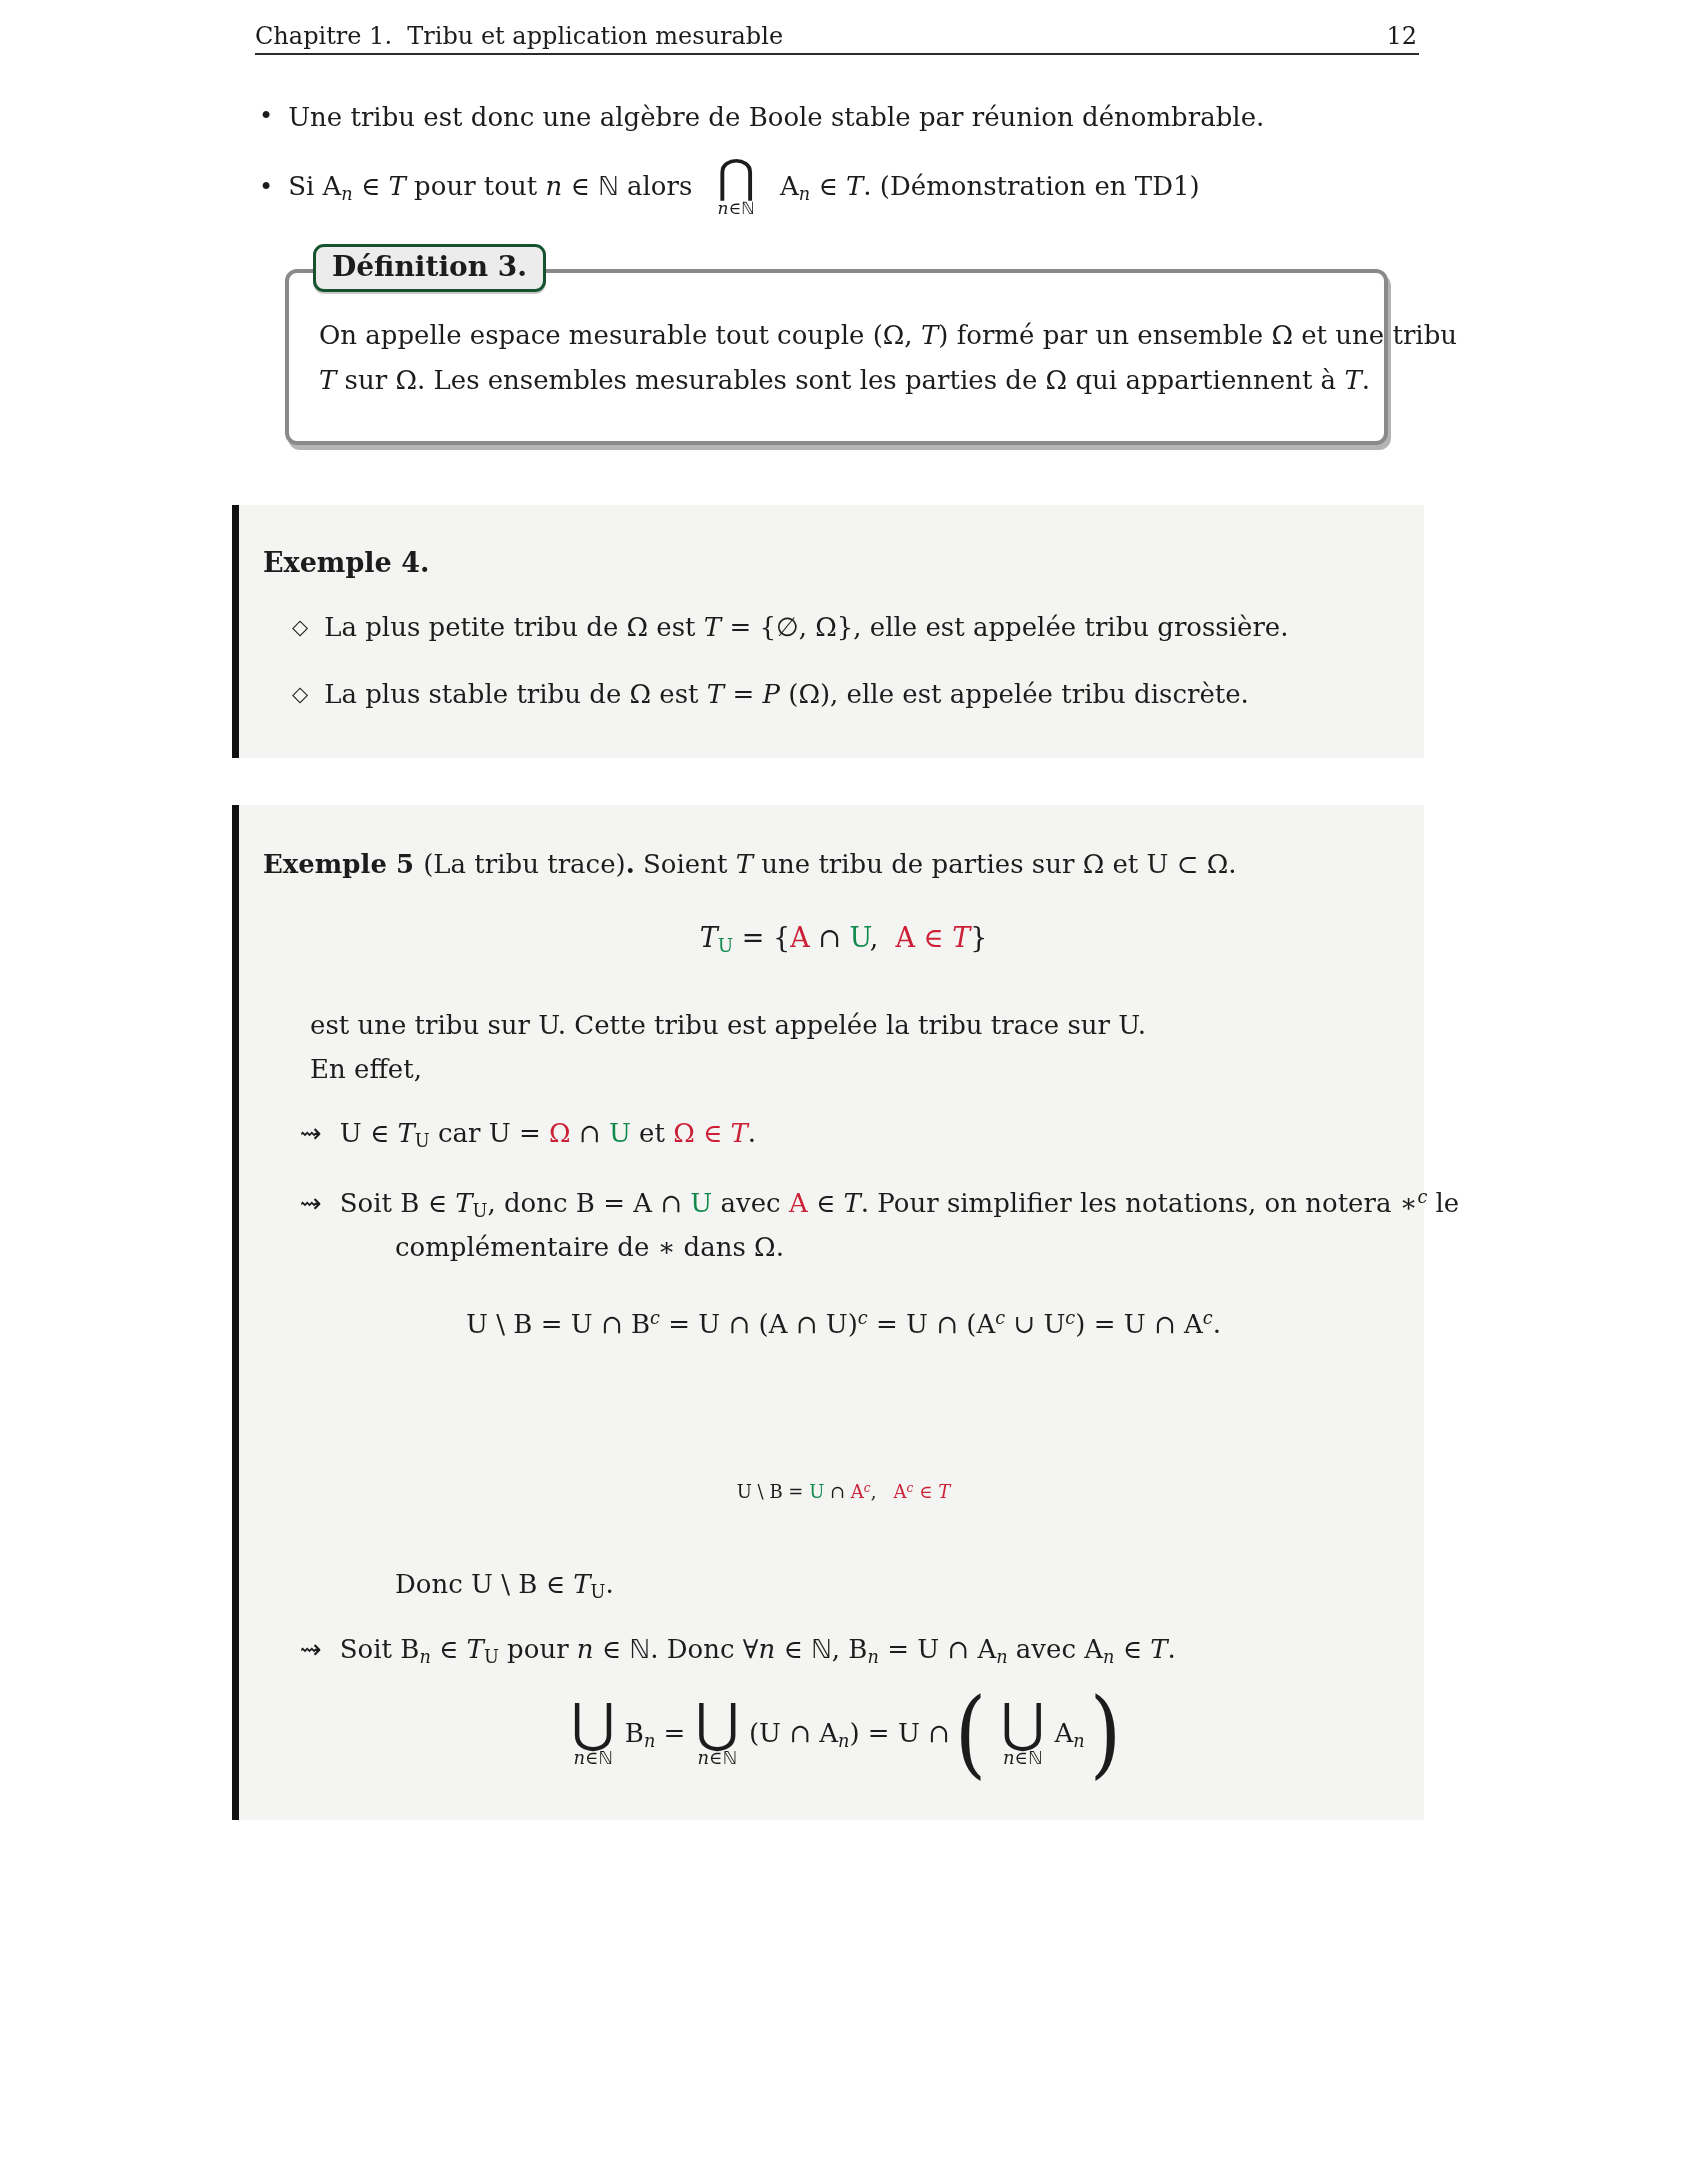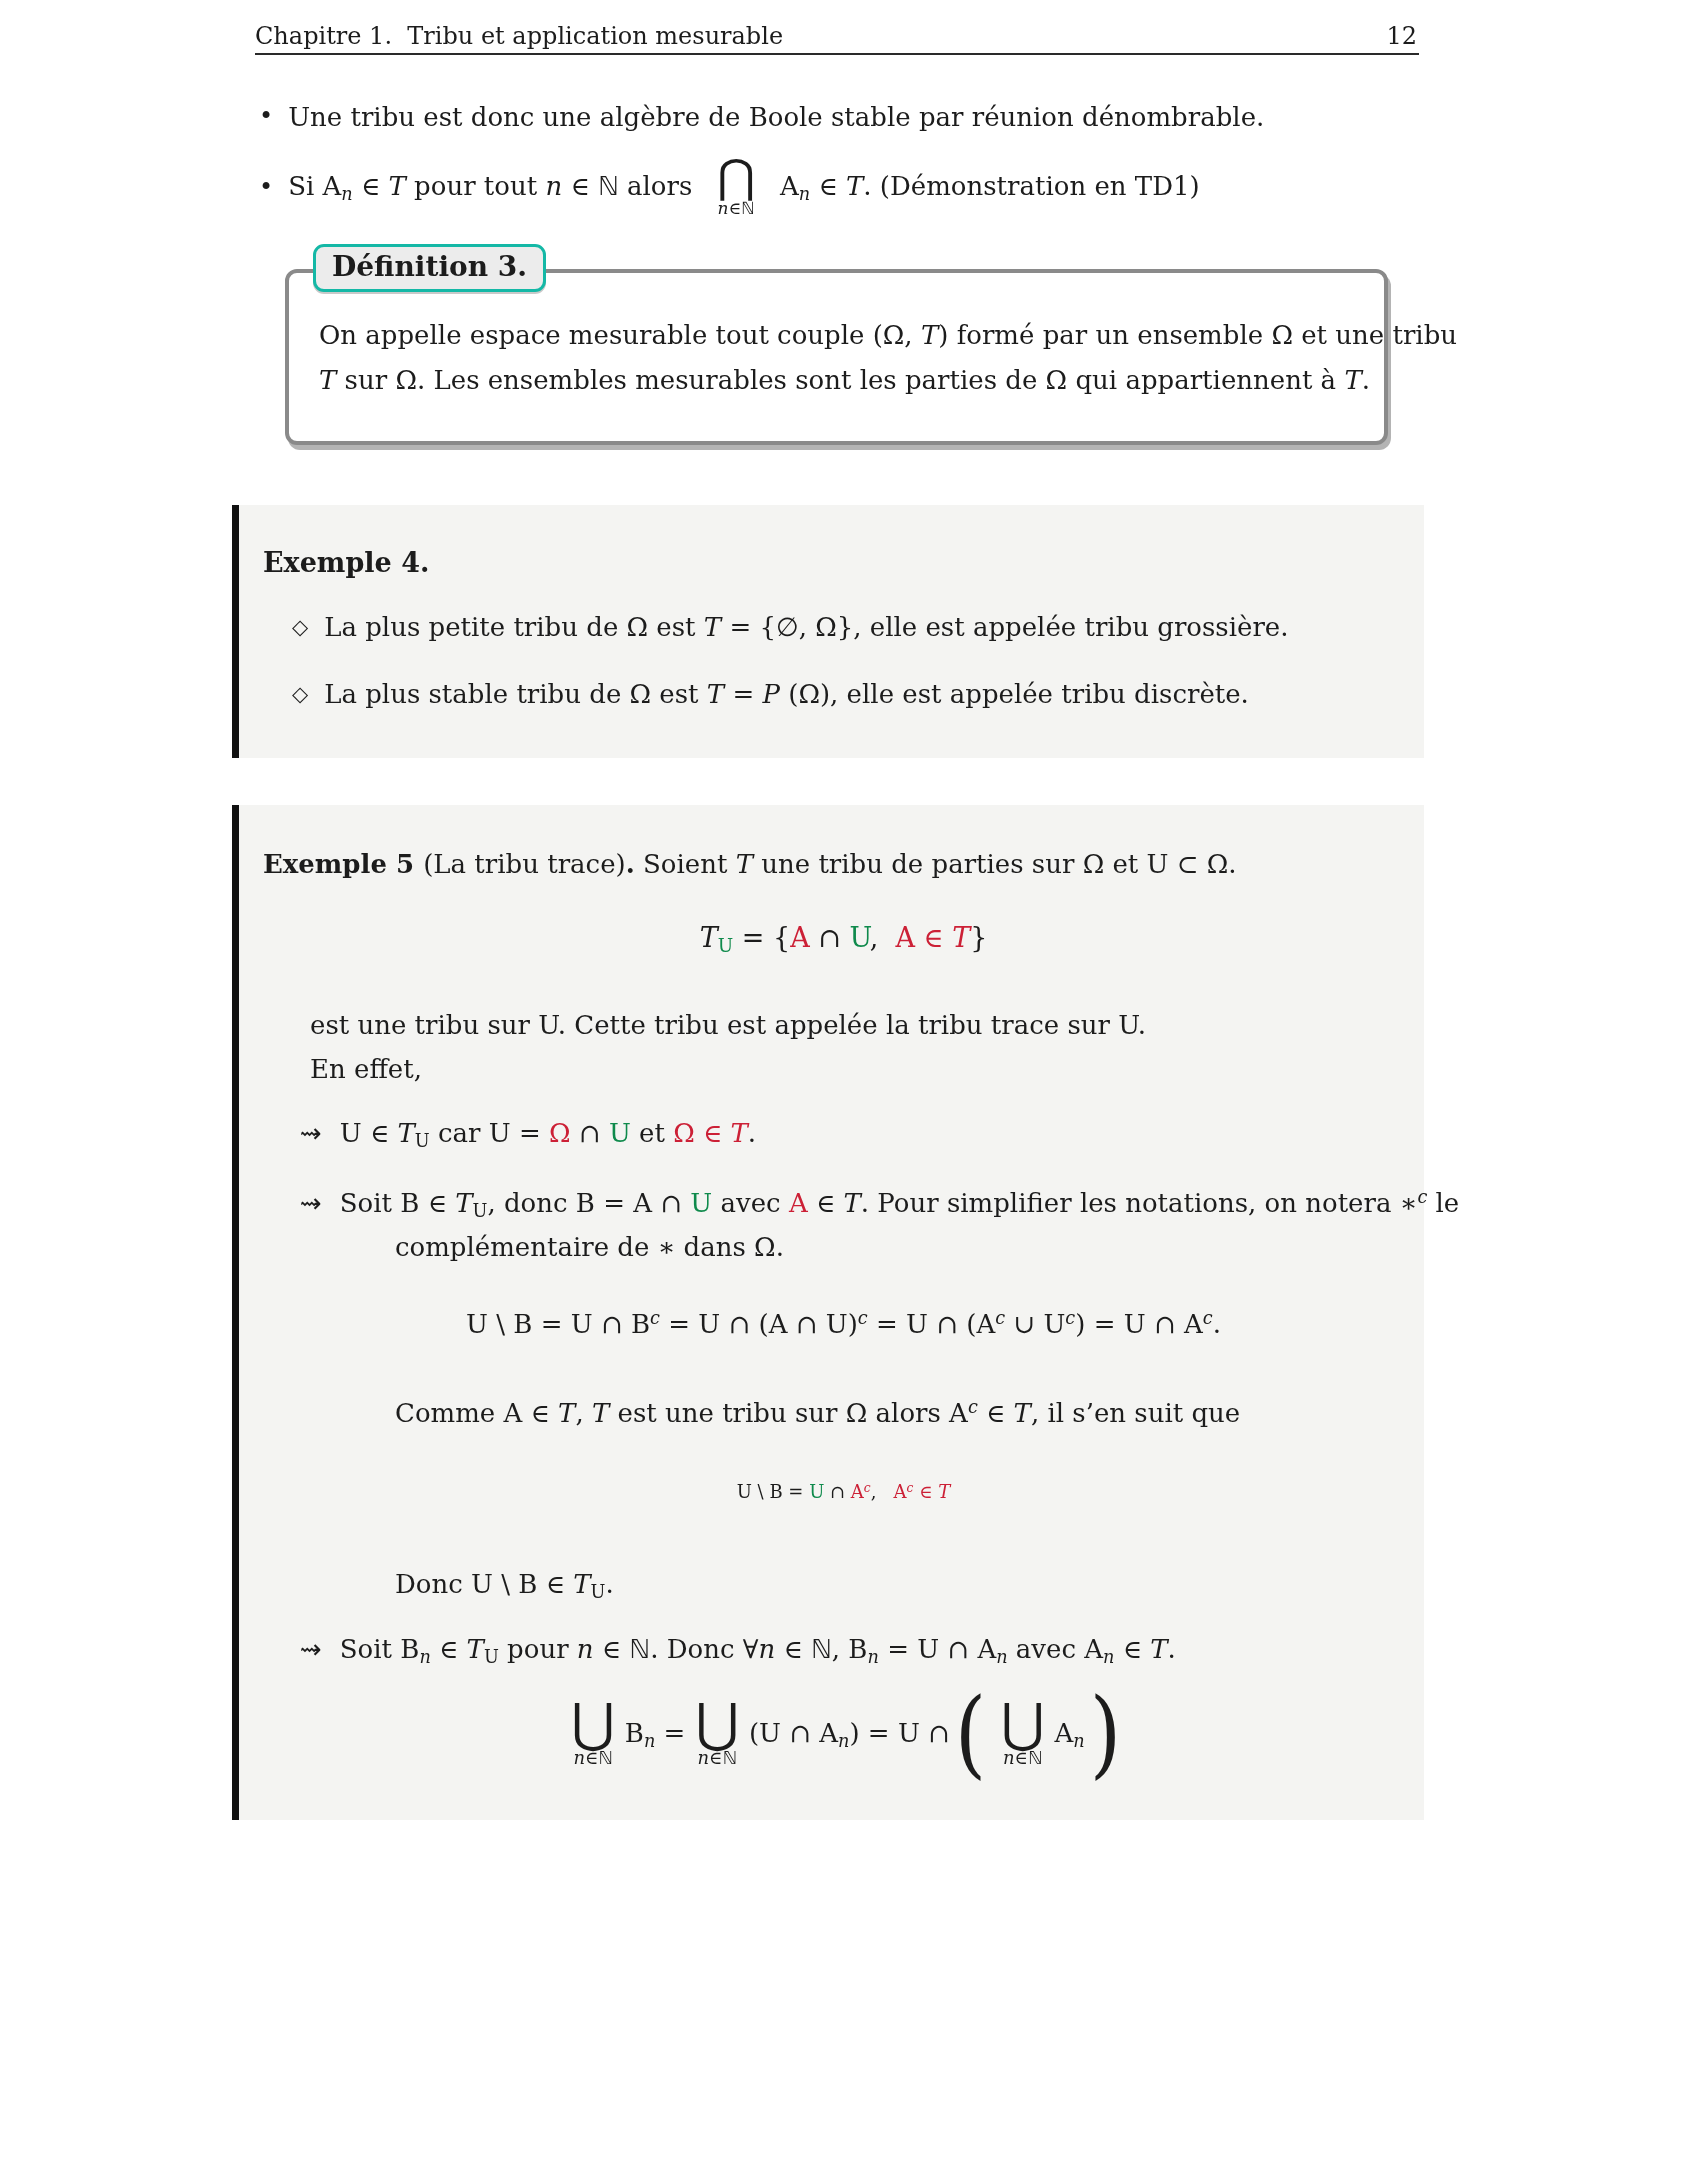--- a/index.html
+++ b/index.html
@@ -20,21 +20,21 @@
   .bigop-sym{font-family:"DejaVu Sans",sans-serif;font-size:46px;line-height:0.9;}
   .bigop-sub{font-size:17px;line-height:1;margin-top:2px;}
   .big .bigop-sym{font-size:53px;}
   .big .bigop-sub{font-size:18px;}
   
   .defbox{position:absolute;left:285px;top:269px;width:1103px;height:176px;box-sizing:border-box;
           border:4px solid var(--frame_gray,#8a8a8a);border-radius:12px;background:#fff;
           box-shadow:3px 5px 0 #b4b4b4;padding:40px 28px 0 30px;font-size:26px;}
   .defline{line-height:45px;white-space:nowrap;}
   .deflabel{position:absolute;left:313px;top:244px;z-index:3;background:var(--label_bg,#ececec);
-            border:3px solid #14b8a6;border-radius:11px;padding:3px 16px 6px 16px;
+            border:3px solid #14532d;border-radius:11px;padding:3px 16px 6px 16px;
             font-weight:bold;font-size:28px;box-shadow:0 2px 0 #c9c9c9;}
   
   .exbox{position:absolute;left:232px;width:1192px;background:var(--example_bg,#f4f4f2);
          border-left:7px solid var(--bar_black,#111);box-sizing:border-box;font-size:26px;}
   .ex4{top:505px;height:253px;}
   .ex5{top:805px;height:1015px;}
   .extitle{position:absolute;left:24px;font-weight:bold;font-size:27px;white-space:nowrap;text-align:right;}
   .ex4 .extitle{top:42px;}
   .exitem{position:absolute;display:flex;gap:16px;white-space:nowrap;line-height:1.25;}
   .ex4 .i1{top:106px;left:53px;}
@@ -127,21 +127,20 @@
     </div>
 
     <div class="sqitem it2">
       <span class="arrow">⇝</span>
       <span class="mrow"><span>Soit B ∈ </span><span class="cal">T</span><sub>U</sub><span>, donc B = A ∩ </span><span class="green">U</span><span> avec </span><span class="red">A</span><span> ∈ </span><span class="cal">T</span><span>. Pour simplifier les notations, on notera ∗</span><sup class="it">c</sup><span> le</span></span>
     </div>
     <div class="p it2b"><span>complémentaire de ∗ dans Ω.</span></div>
 
     <div class="eq eq1"><span>U \ B = U ∩ B</span><sup class="it">c</sup><span> = U ∩ (A ∩ U)</span><sup class="it">c</sup><span> = U ∩ (A</span><sup class="it">c</sup><span> ∪ U</span><sup class="it">c</sup><span>) = U ∩ A</span><sup class="it">c</sup><span>.</span></div>
 
-    <div class="p comme"><span>Comme A ∈ </span><span class="cal">T</span><span>, </span><span class="cal">T</span><span> est une tribu sur Ω alors A</span><sup class="it">c</sup><span> ∈ </span><span class="cal">T</span><span>, il s’en suit que</span></div>
 
     <div class="eq eq2"><span>U \ B = </span><span class="green">U</span><span> ∩ </span><span class="red">A</span><sup class="it red">c</sup><span>,&nbsp;&nbsp; </span><span class="red">A</span><sup class="it red">c</sup><span class="red"> ∈ </span><span class="cal red">T</span></div>
 
     <div class="p donc"><span>Donc U \ B ∈ </span><span class="it">T</span><sub>U</sub><span>.</span></div>
 
     <div class="sqitem it3">
       <span class="arrow">⇝</span>
       <span class="mrow"><span>Soit B</span><sub class="it">n</sub><span> ∈ </span><span class="it">T</span><sub>U</sub><span> pour </span><span class="it">n</span><span> ∈ </span><span class="bb">ℕ</span><span>. Donc ∀</span><span class="it">n</span><span> ∈ </span><span class="bb">ℕ</span><span>, B</span><sub class="it">n</sub><span> = U ∩ A</span><sub class="it">n</sub><span> avec A</span><sub class="it">n</sub><span> ∈ </span><span class="cal">T</span><span>.</span></span>
     </div>
 

